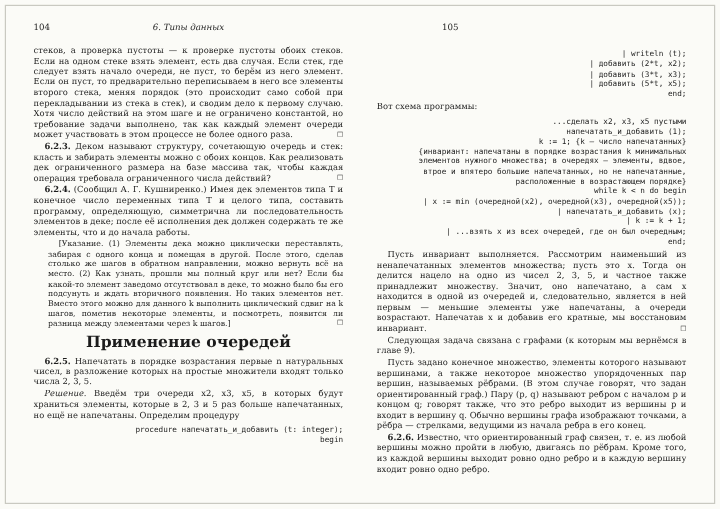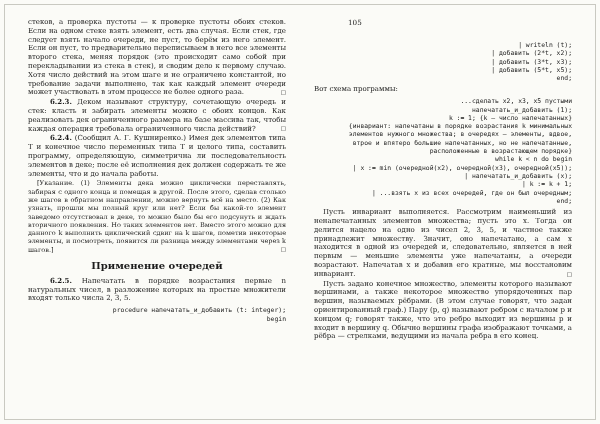--- a/index.html
+++ b/index.html
@@ -22,68 +22,74 @@
     padding:18px 28px 12px 28px;
     gap:28px;
   }
   .page { flex:1; min-width:0; display:flex; flex-direction:column; }
   .head {
     display:flex; align-items:baseline;
     font-size:7.2px; line-height:9px;
     margin-bottom:11px;
   }
   .pn  { width:34px; }
-  .pn.r { text-align:left; }
+  .pn.r { text-align:right; }
   .rt  { flex:1; text-align:center; font-style:italic; }
   .body {
     flex:1; overflow:hidden;
     text-align:justify;
     font-size:7px; line-height:8.8px;
     hyphens:auto;
   }
   .para { position:relative; text-indent:9px; margin-bottom:1px; }
   .para.noindent { text-indent:0; }
-  .para.small { font-size:6.5px; line-height:8.3px; }
-  .num  { font-weight:bold;margin-left:13px; }
+  .para.small { font-size:6.5px; line-height:8.3px;margin-left:12px; }
+  .num  { font-weight:bold; }
   .lead { font-style:italic; }
   .qed  { position:absolute; right:0; bottom:0.5px; font-size:5.5px; }
   .sect {
     text-align:center; text-indent:0;
-    font-weight:bold; font-size:10px;
+    font-weight:bold; font-size:13px;
     margin:8px 0 6px 0;
   }
   pre.code {
     font-family:"DejaVu Sans Mono", monospace;
     font-size:6.4px; line-height:8.3px;
     margin:3px 0 3px 16px;
     white-space:pre; text-align:right;
   }
 </style>
 </head>
 <body>
 
 <div class="frame"></div>
 
 <div class="scan">
 
   <div class="page">
+    <div class="head">
+      <span class="pn">104</span>
+      <span class="rt">6. Типы данных</span>
+      <span class="pn r"></span>
+    </div>
     <div class="body">
 
       <p class="para noindent"><span class="ptext">стеков, а проверка пустоты — к проверке пустоты обоих стеков. Если на одном стеке взять элемент, есть два случая. Если стек, где следует взять начало очереди, не пуст, то берём из него элемент. Если он пуст, то предварительно переписываем в него все элементы второго стека, меняя порядок (это происходит само собой при перекладывании из стека в стек), и сводим дело к первому случаю. Хотя число действий на этом шаге и не ограничено константой, но требование задачи выполнено, так как каждый элемент очереди может участвовать в этом процессе не более одного раза.</span><span class="qed">□</span></p>
 
       <p class="para"><span class="num">6.2.3.</span> <span class="ptext">Деком называют структуру, сочетающую очередь и стек: класть и забирать элементы можно с обоих концов. Как реализовать дек ограниченного размера на базе массива так, чтобы каждая операция требовала ограниченного числа действий?</span><span class="qed">□</span></p>
 
       <p class="para"><span class="num">6.2.4.</span> <span class="ptext">(Сообщил А. Г. Кушниренко.) Имея дек элементов типа T и конечное число переменных типа T и целого типа, составить программу, определяющую, симметрична ли последовательность элементов в деке; после её исполнения дек должен содержать те же элементы, что и до начала работы.</span></p>
 
       <p class="para small"><span class="ptext">[Указание. (1) Элементы дека можно циклически переставлять, забирая с одного конца и помещая в другой. После этого, сделав столько же шагов в обратном направлении, можно вернуть всё на место. (2) Как узнать, прошли мы полный круг или нет? Если бы какой-то элемент заведомо отсутствовал в деке, то можно было бы его подсунуть и ждать вторичного появления. Но таких элементов нет. Вместо этого можно для данного k выполнить циклический сдвиг на k шагов, пометив некоторые элементы, и посмотреть, появится ли разница между элементами через k шагов.]</span><span class="qed">□</span></p>
 
       <p class="para sect">Применение очередей</p>
 
       <p class="para"><span class="num">6.2.5.</span> <span class="ptext">Напечатать в порядке возрастания первые n натуральных чисел, в разложение которых на простые множители входят только числа 2, 3, 5.</span></p>
 
+      <p class="para"><span class="lead">Решение.</span> <span class="ptext">Введём три очереди x2, x3, x5, в которых будут храниться элементы, которые в 2, 3 и 5 раз больше напечатанных, но ещё не напечатаны. Определим процедуру</span></p>
 
       <pre class="code">procedure напечатать_и_добавить (t: integer);
 begin</pre>
 
     </div>
   </div>
 
   <div class="page">
     <div class="head">
       <span class="pn"></span>
@@ -110,20 +116,22 @@
 | x := min (очередной(x2), очередной(x3), очередной(x5));
 | напечатать_и_добавить (x);
 | k := k + 1;
 | ...взять x из всех очередей, где он был очередным;
 end;</pre>
 
       <p class="para"><span class="ptext">Пусть инвариант выполняется. Рассмотрим наименьший из ненапечатанных элементов множества; пусть это x. Тогда он делится нацело на одно из чисел 2, 3, 5, и частное также принадлежит множеству. Значит, оно напечатано, а сам x находится в одной из очередей и, следовательно, является в ней первым — меньшие элементы уже напечатаны, а очереди возрастают. Напечатав x и добавив его кратные, мы восстановим инвариант.</span></p>
 
       <p class="para"><span class="qed">□</span></p>
 
+      <p class="para"><span class="ptext">Следующая задача связана с графами (к которым мы вернёмся в главе 9).</span></p>
 
       <p class="para"><span class="ptext">Пусть задано конечное множество, элементы которого называют вершинами, а также некоторое множество упорядоченных пар вершин, называемых рёбрами. (В этом случае говорят, что задан ориентированный граф.) Пару (p, q) называют ребром с началом p и концом q; говорят также, что это ребро выходит из вершины p и входит в вершину q. Обычно вершины графа изображают точками, а рёбра — стрелками, ведущими из начала ребра в его конец.</span></p>
 
+      <p class="para"><span class="num">6.2.6.</span> <span class="ptext">Известно, что ориентированный граф связен, т. е. из любой вершины можно пройти в любую, двигаясь по рёбрам. Кроме того, из каждой вершины выходит ровно одно ребро и в каждую вершину входит ровно одно ребро.</span></p>
 
     </div>
   </div>
 
 </div>
 
 </body></html>

